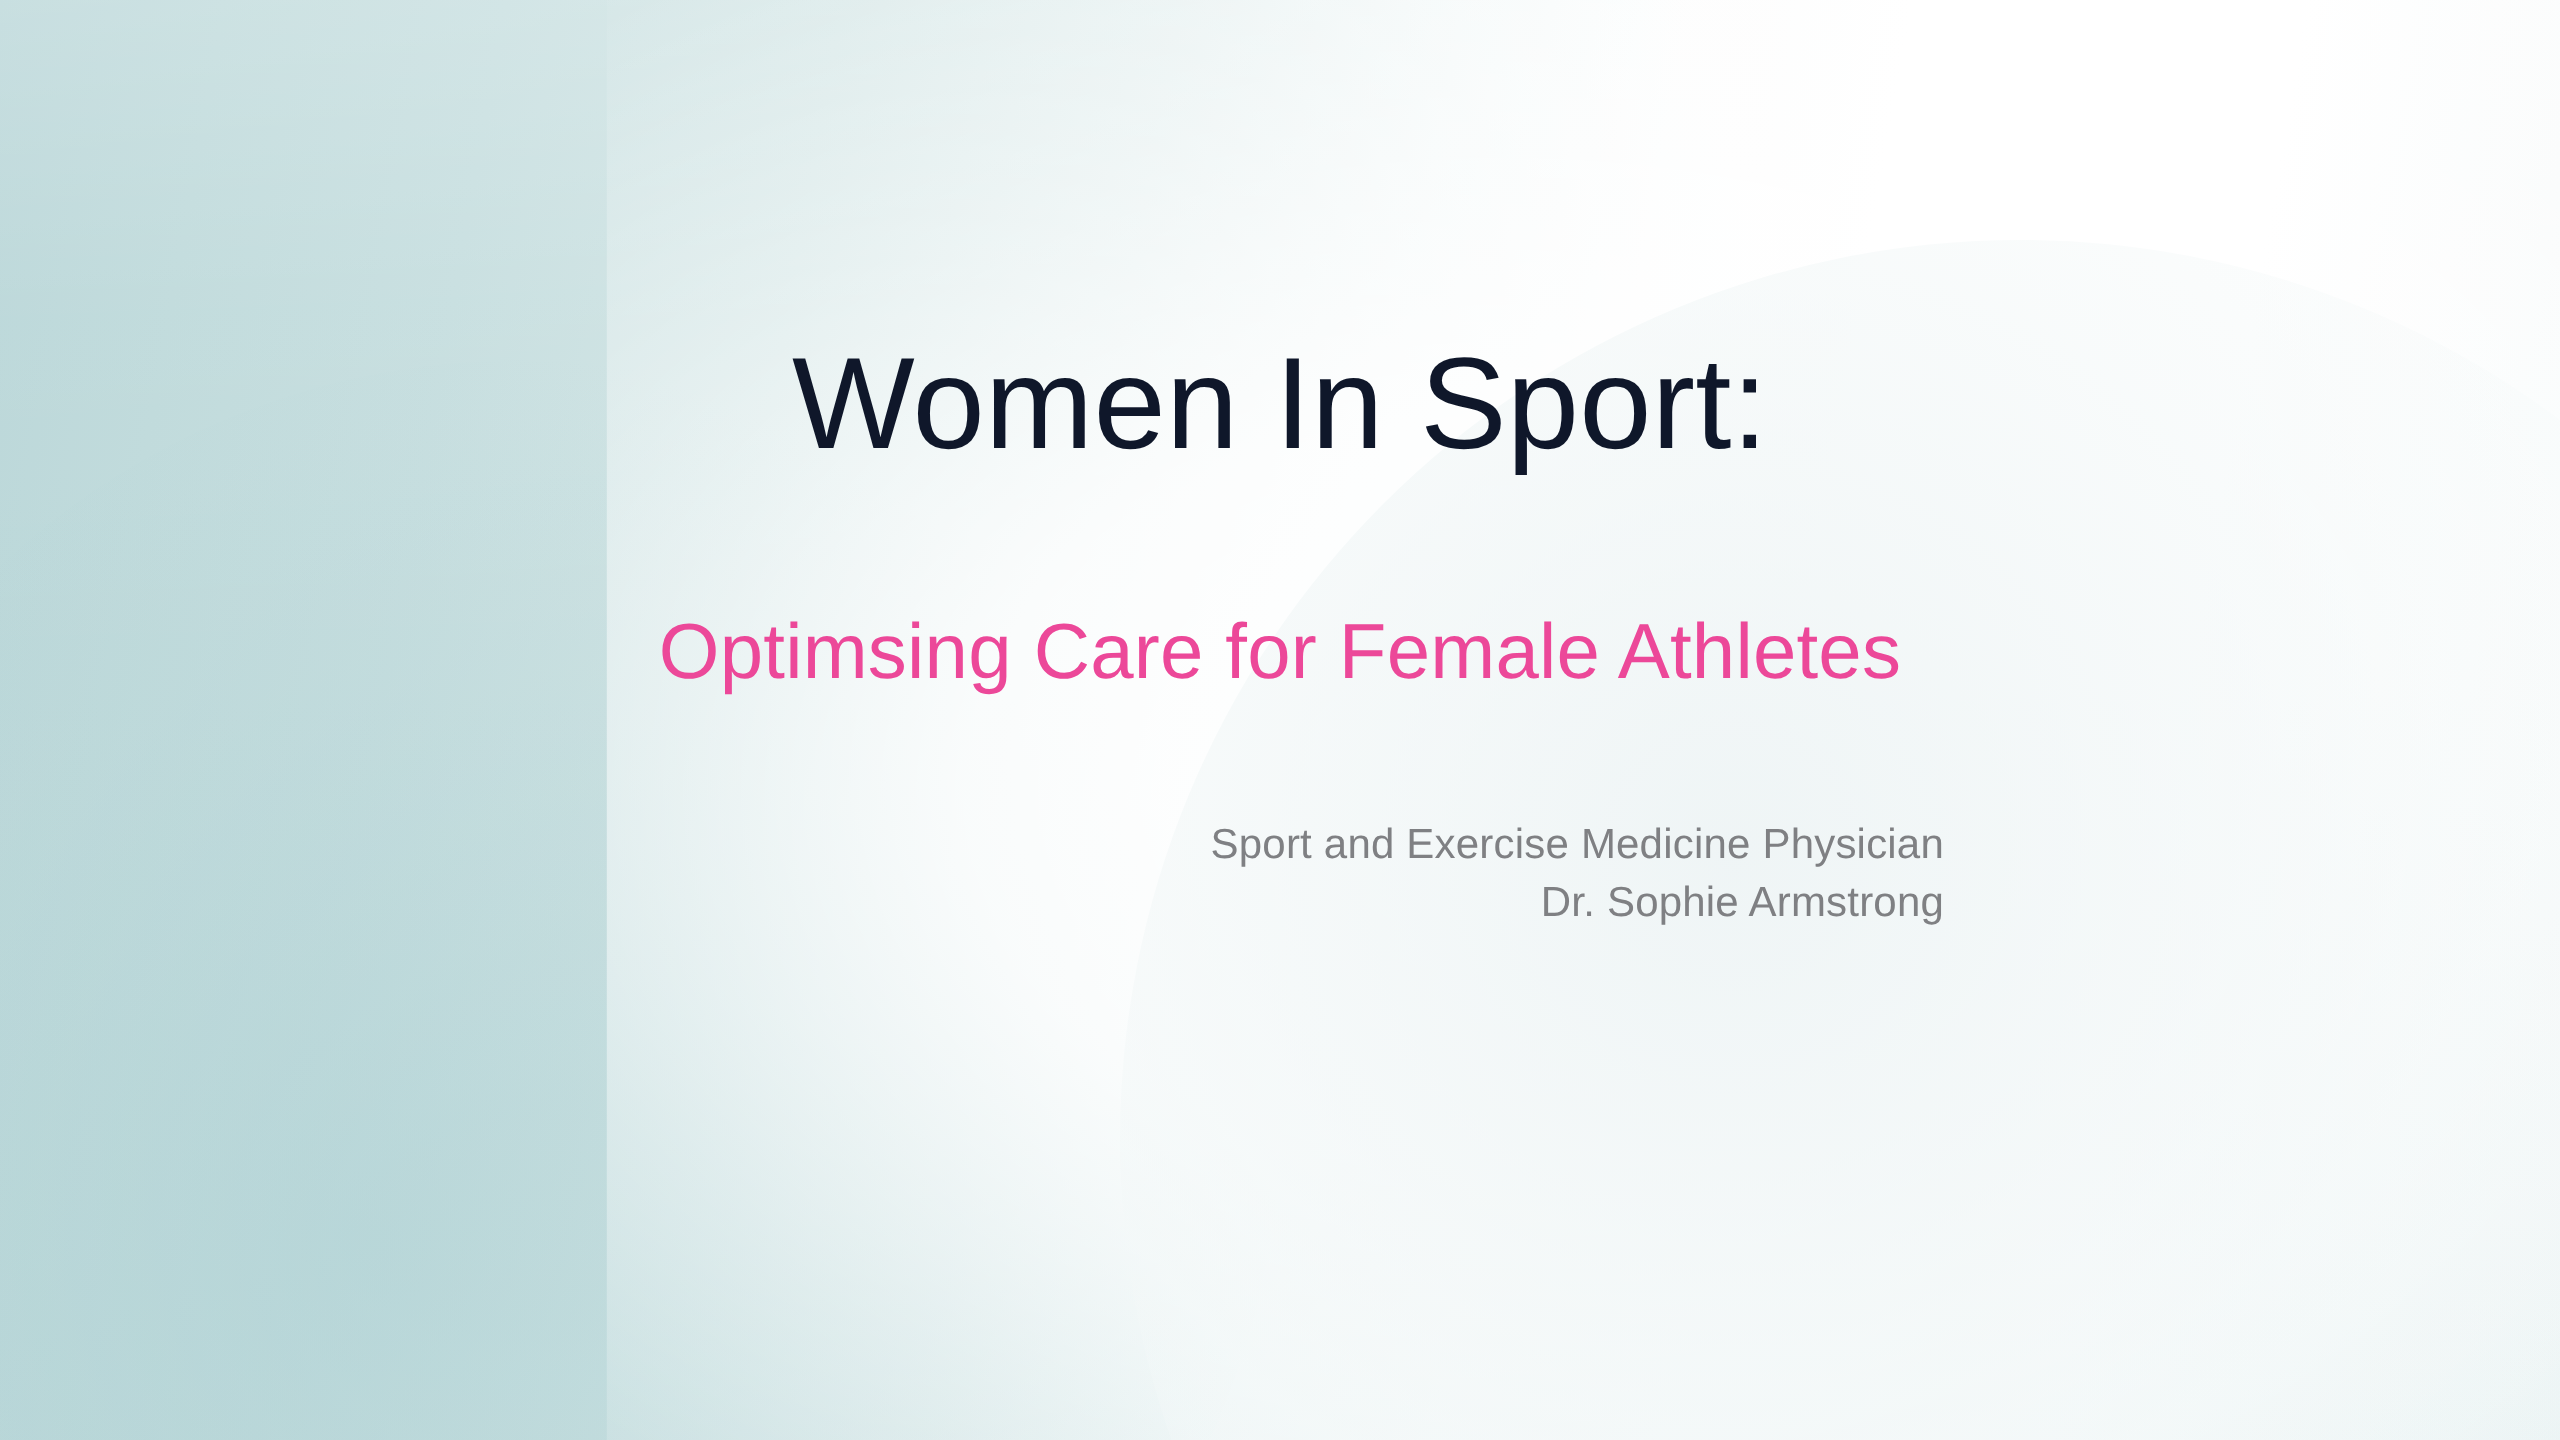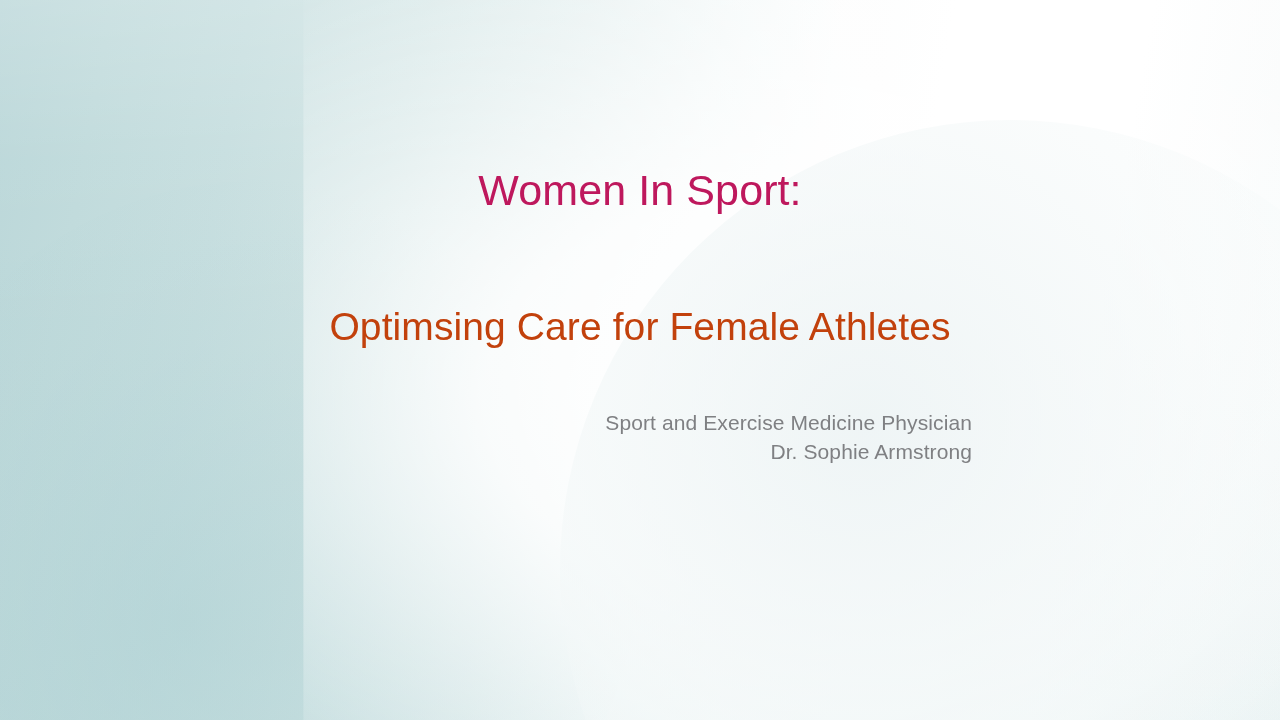--- a/index.html
+++ b/index.html
@@ -106,44 +106,44 @@
     position: absolute;
     left: 0;
     right: 0;
     top: 168px;
     text-align: center;
   }
 
   .slide-title {
     margin: 0;
     font-family: "Liberation Sans", sans-serif;
-    font-size: 43px;
+    font-size: 65px;
     font-weight: 300;
     line-height: 1.06;
     letter-spacing: 0.1px;
-    color: #be185d;
+    color: #0f172a;
     white-space: pre;
   }
 
   .subtitle-block {
     position: absolute;
     left: 0;
     right: 0;
     top: 305px;
     text-align: center;
   }
 
   .slide-subtitle {
     margin: 0;
     font-family: "Liberation Sans", sans-serif;
     font-size: 39px;
     font-weight: 400;
     line-height: 1.12;
     letter-spacing: 0.1px;
-    color: #c2410c;
+    color: #ec4899;
     white-space: pre;
   }
 
   .author-block {
     position: absolute;
     right: 308px;
     top: 408px;
     text-align: right;
   }
 

